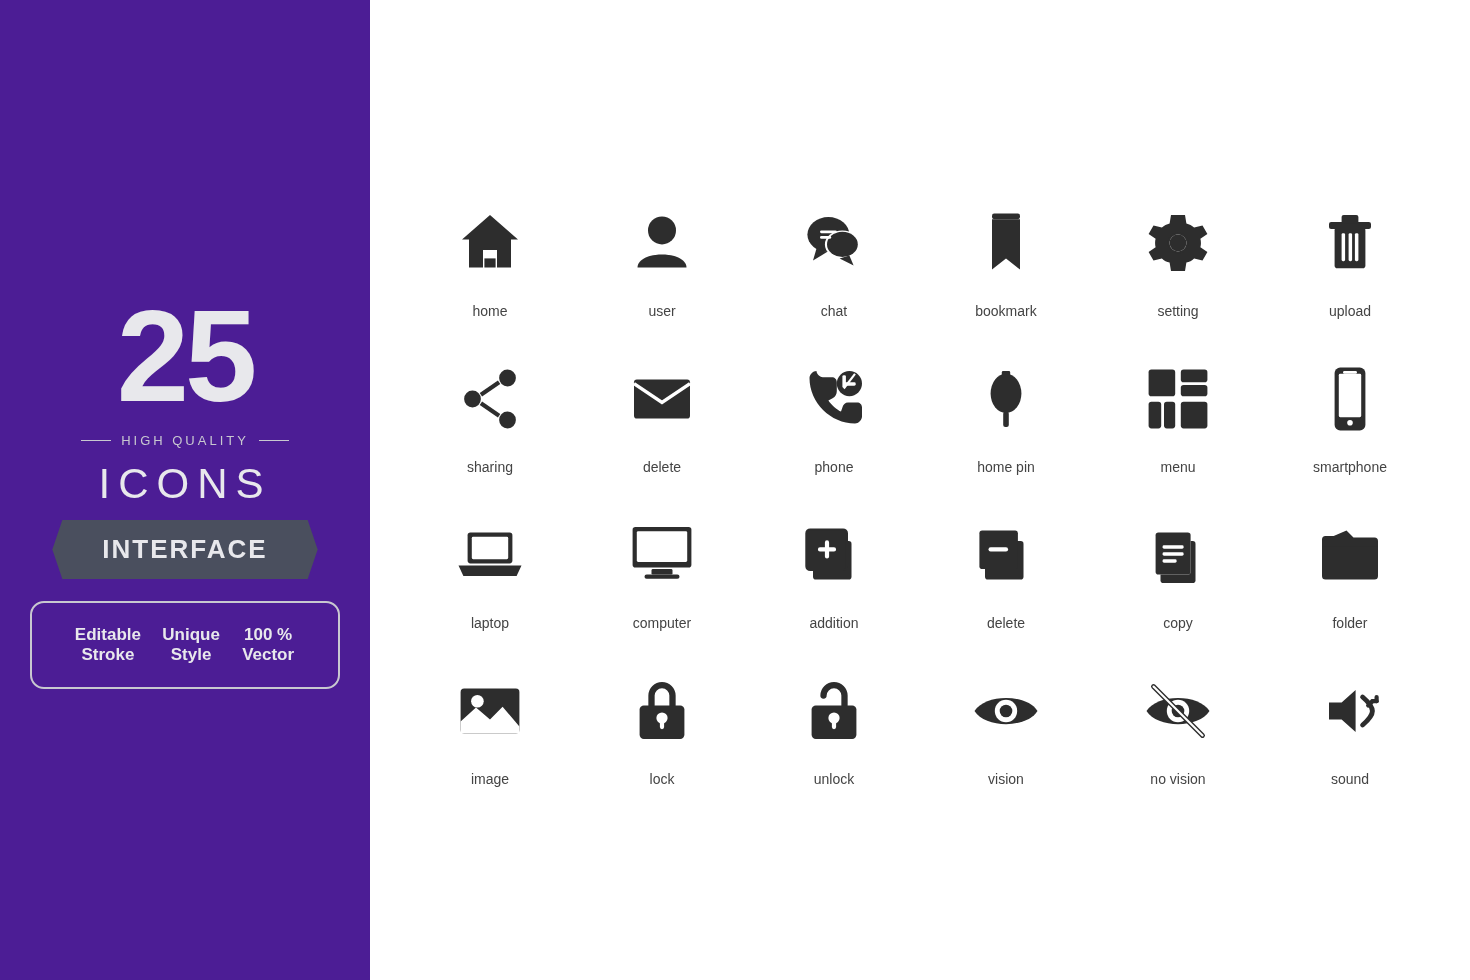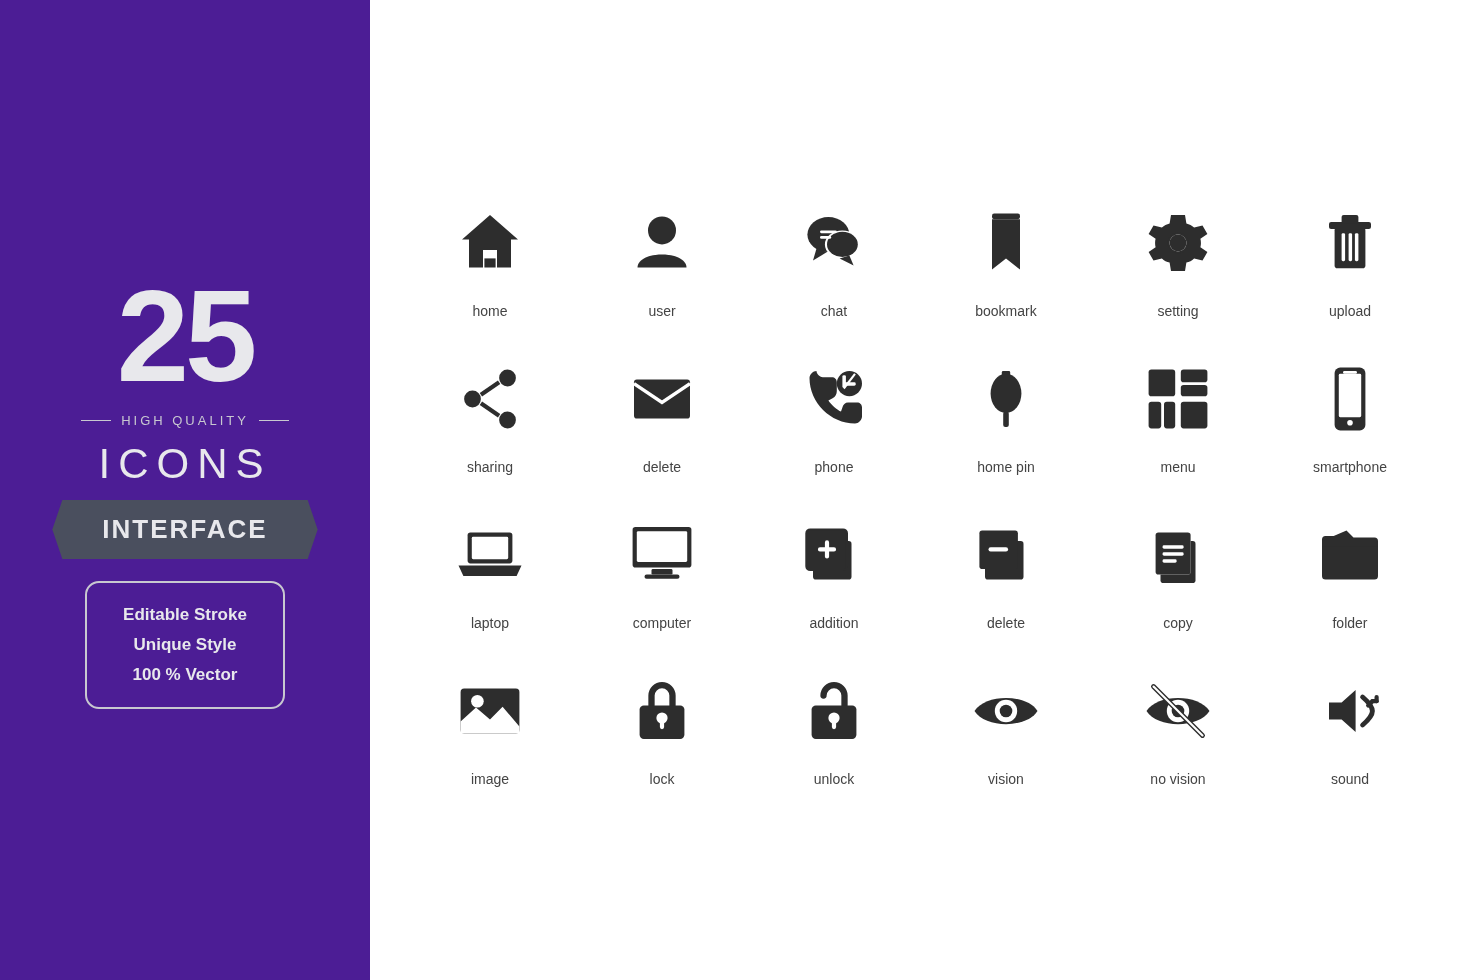--- a/index.html
+++ b/index.html
@@ -63,21 +63,20 @@
       padding: 14px 50px;
       clip-path: polygon(10px 0%, calc(100% - 10px) 0%, 100% 50%, calc(100% - 10px) 100%, 10px 100%, 0% 50%);
       letter-spacing: 2px;
     }
 
     .features-box {
       border: 2px solid #c8c8d0;
       border-radius: 14px;
       padding: 22px 36px;
       display: flex;
-      flex-direction: column;
       gap: 10px;
       margin-top: 10px;
     }
     .feature-item {
       color: #e8e8ec;
       font-size: 17px;
       font-weight: 700;
       text-align: center;
     }
 

